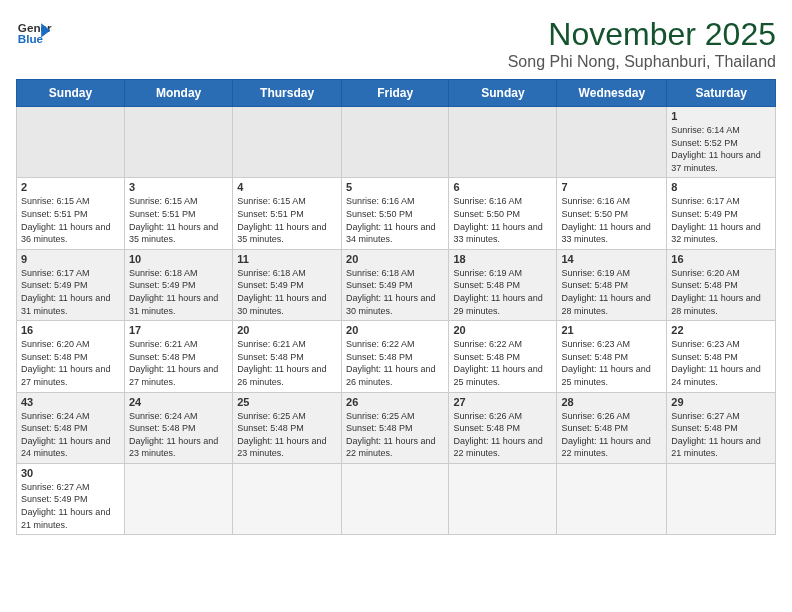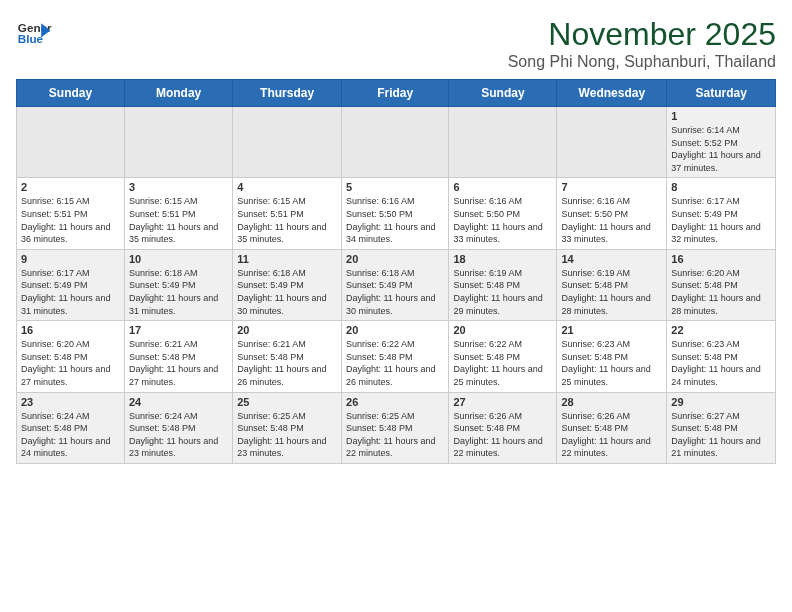--- a/index.html
+++ b/index.html
@@ -274,21 +274,21 @@
         <td>
           <div class="day-number">22</div>
           <div class="day-info">Sunrise: 6:23 AM
 Sunset: 5:48 PM
 Daylight: 11 hours
 and 24 minutes.</div>
         </td>
       </tr>
       <tr class="row-shaded">
         <td>
-          <div class="day-number">23</div>
+          <div class="day-number">43</div>
           <div class="day-info">Sunrise: 6:24 AM
 Sunset: 5:48 PM
 Daylight: 11 hours
 and 24 minutes.</div>
         </td>
         <td>
           <div class="day-number">24</div>
           <div class="day-info">Sunrise: 6:24 AM
 Sunset: 5:48 PM
 Daylight: 11 hours
@@ -322,15 +322,30 @@
 Daylight: 11 hours
 and 22 minutes.</div>
         </td>
         <td>
           <div class="day-number">29</div>
           <div class="day-info">Sunrise: 6:27 AM
 Sunset: 5:48 PM
 Daylight: 11 hours
 and 21 minutes.</div>
         </td>
+      </tr>
+      <tr>
+        <td>
+          <div class="day-number">30</div>
+          <div class="day-info">Sunrise: 6:27 AM
+Sunset: 5:49 PM
+Daylight: 11 hours
+and 21 minutes.</div>
+        </td>
+        <td class="empty"></td>
+        <td class="empty"></td>
+        <td class="empty"></td>
+        <td class="empty"></td>
+        <td class="empty"></td>
+        <td class="empty"></td>
       </tr>
     </tbody>
 </table>
 
 </body></html>

